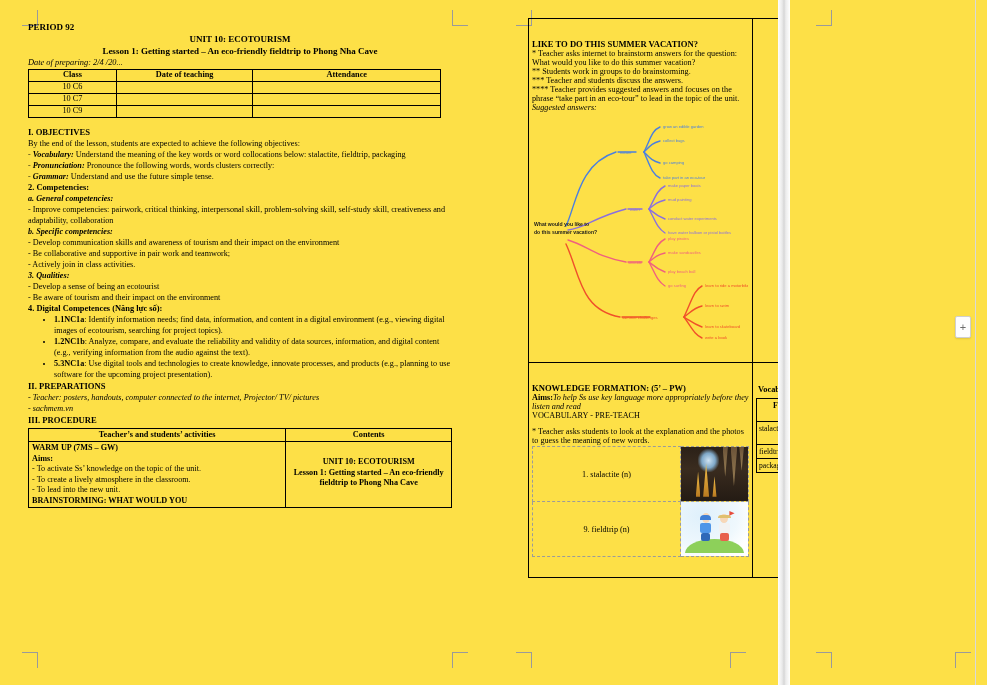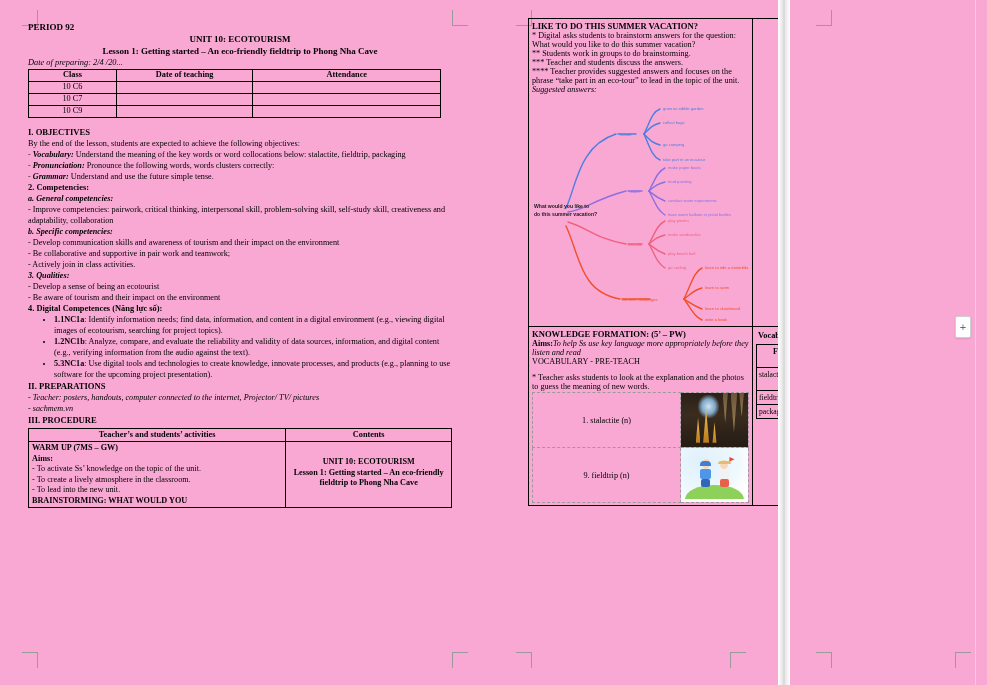--- a/index.html
+++ b/index.html
@@ -11,21 +11,21 @@
     overflow: hidden;
   }
   #root { position: relative; width: 987px; height: 685px; background: #fff; }
 
   
   .gutter {
     position: absolute; left: 778px; top: 0; width: 12px; height: 685px;
     background: linear-gradient(to right, #ffffff 0%, #e9e9e9 35%, #d6d6d6 50%, #ececec 65%, #ffffff 100%);
   }
   .page {
-    position: absolute; background: #f9a8d4;
+    position: absolute; background: #fde047;
   }
   .page-left  { left: 0px;   top: 0; width: 778px; height: 685px; }
   .page-right { left: 790px; top: 0; width: 197px; height: 685px; }
 
   
   .crop { position: absolute; width: 16px; height: 16px; }
   .crop i { position: absolute; background: #9a9a9a; display:block; }
   .crop i.h { height: 1px; width: 16px; }
   .crop i.v { width: 1px; height: 16px; }
   .crop.tl i.h { top: 15px; left: 0; }  .crop.tl i.v { left: 15px; top: 0; }
@@ -66,21 +66,21 @@
   table.proc td, table.proc th { border: 1px solid #000; vertical-align: top; padding: 1px 3px; font-size: 8.2px; }
   table.proc th { text-align:center; font-weight: bold; font-size: 8.3px; }
   .proc-col1 { width: 258px; }
   .proc-col2 { width: 166px; text-align: center; }
 
   
   .doc-right {
     position: absolute; left: 528px; top: 18px; width: 420px; height: 620px;
   }
   table.cont { border-collapse: collapse; width: 419px; table-layout: fixed; }
-  table.cont > tbody > tr > td { border: 1px solid #000; vertical-align: top; padding: 2px 3px; font-size: 8.2px; }
+  table.cont > tbody > tr > td { border: 1px solid #000; vertical-align: top; padding: 20px 3px; font-size: 8.2px; }
   .cont-c1 { width: 224px; }
   .cont-c2 { width: 195px; }
 
   .mindmap-wrap { position: relative; width: 216px; height: 228px; margin-top: 2px; }
   .mindmap-wrap svg { display: block; }
 
   table.vocab { border-collapse: collapse; width: 185px; table-layout: fixed; margin-top: 2px; }
   table.vocab td, table.vocab th { border: 1px solid #000; font-size: 7.6px; padding: 2px 2px; vertical-align: top; }
   table.vocab th { font-weight: bold; text-align: center; font-size: 8px; }
   .vc1 { width: 52px; } .vc2 { width: 64px; } .vc3 { width: 69px; }
@@ -245,21 +245,21 @@
       </tbody>
         </table>
     </div>
 
     <div class="doc-right">
       <table class="cont">
         <tbody>
             <tr>
           <td class="cont-c1">
             <div class="b" style="font-size:8.6px">LIKE TO DO THIS SUMMER VACATION?</div>
-            <div>* Digital asks students to brainstorm answers for the question:</div>
+            <div>* Teacher asks internet to brainstorm answers for the question:</div>
             <div>What would you like to do this summer vacation?</div>
             <div>** Students work in groups to do brainstorming.</div>
             <div>*** Teacher and students discuss the answers.</div>
             <div>**** Teacher provides suggested answers and focuses on the phrase “take part in an eco-tour” to lead in the topic of the unit.</div>
             <div class="i">Suggested answers:</div>
 
             <div class="mindmap-wrap">
               <svg width="216" height="226" viewBox="0 0 216 226">
                 <g fill="none" stroke-width="1.4" stroke-linecap="round">
 

